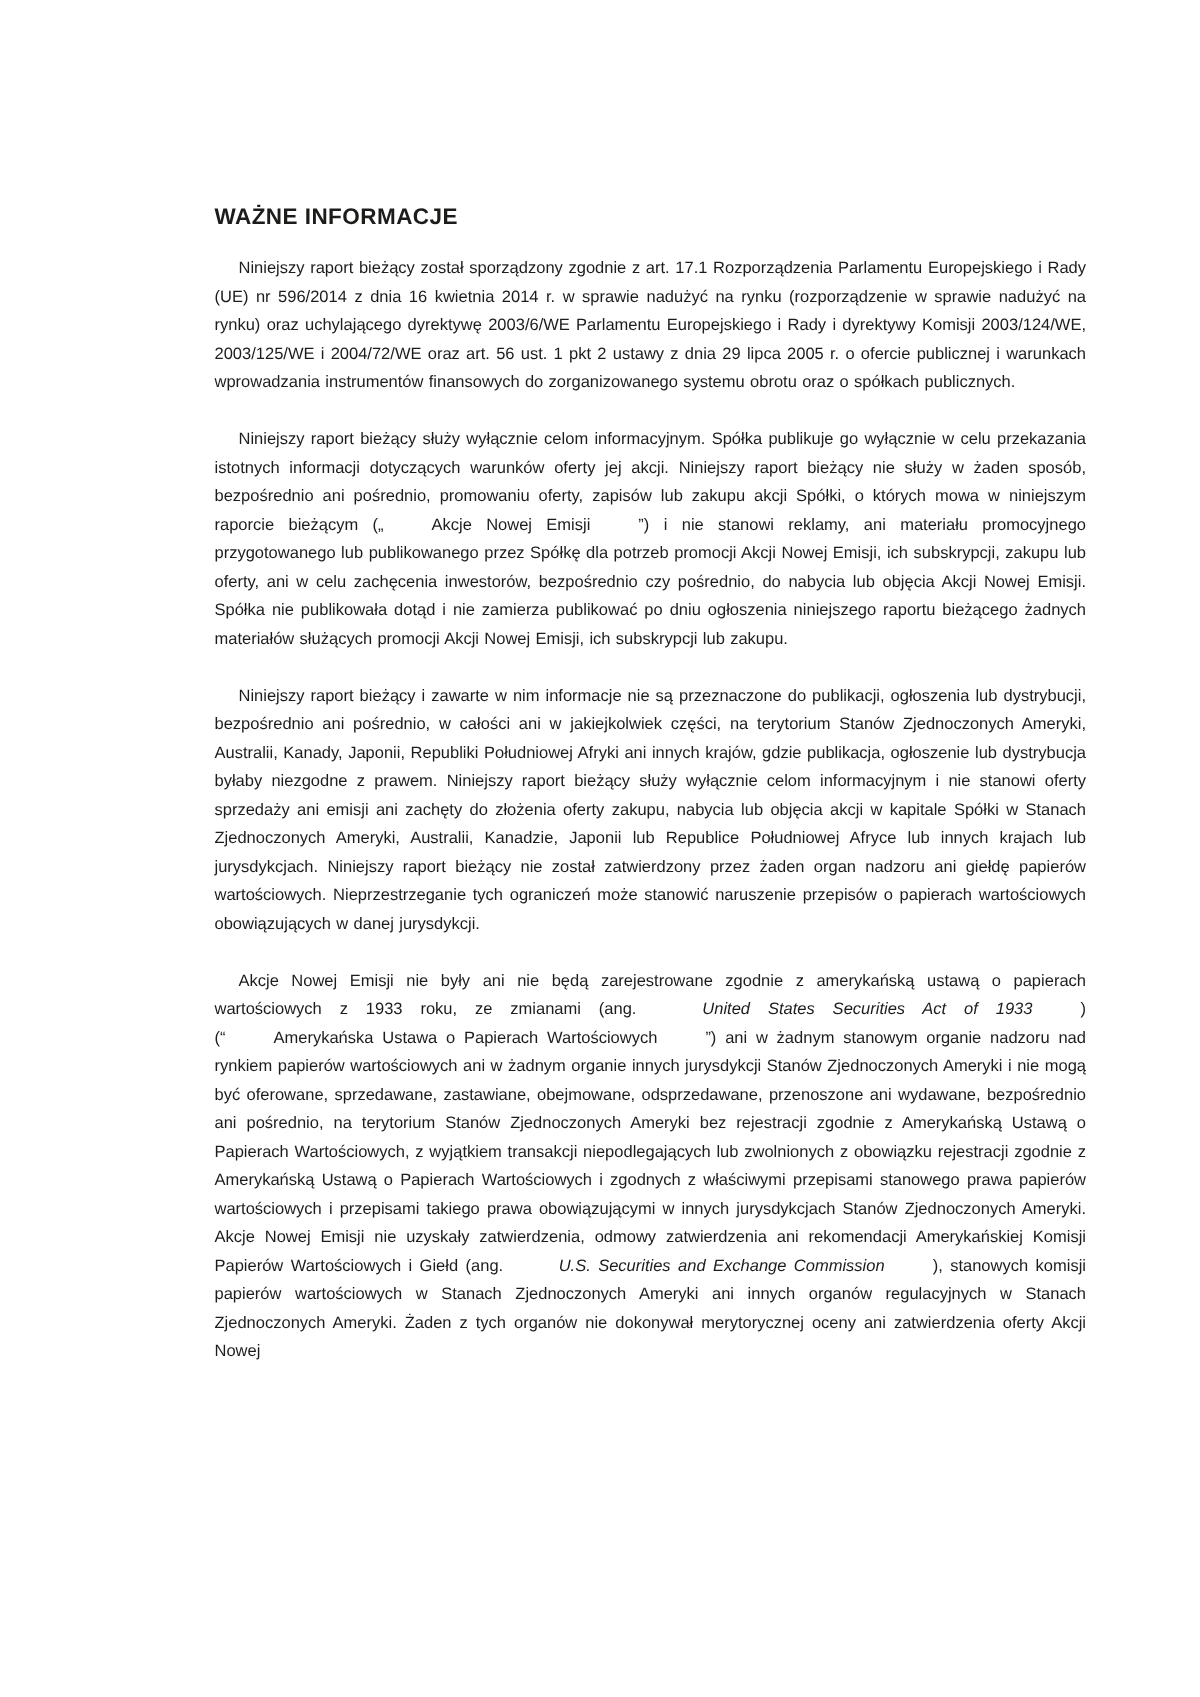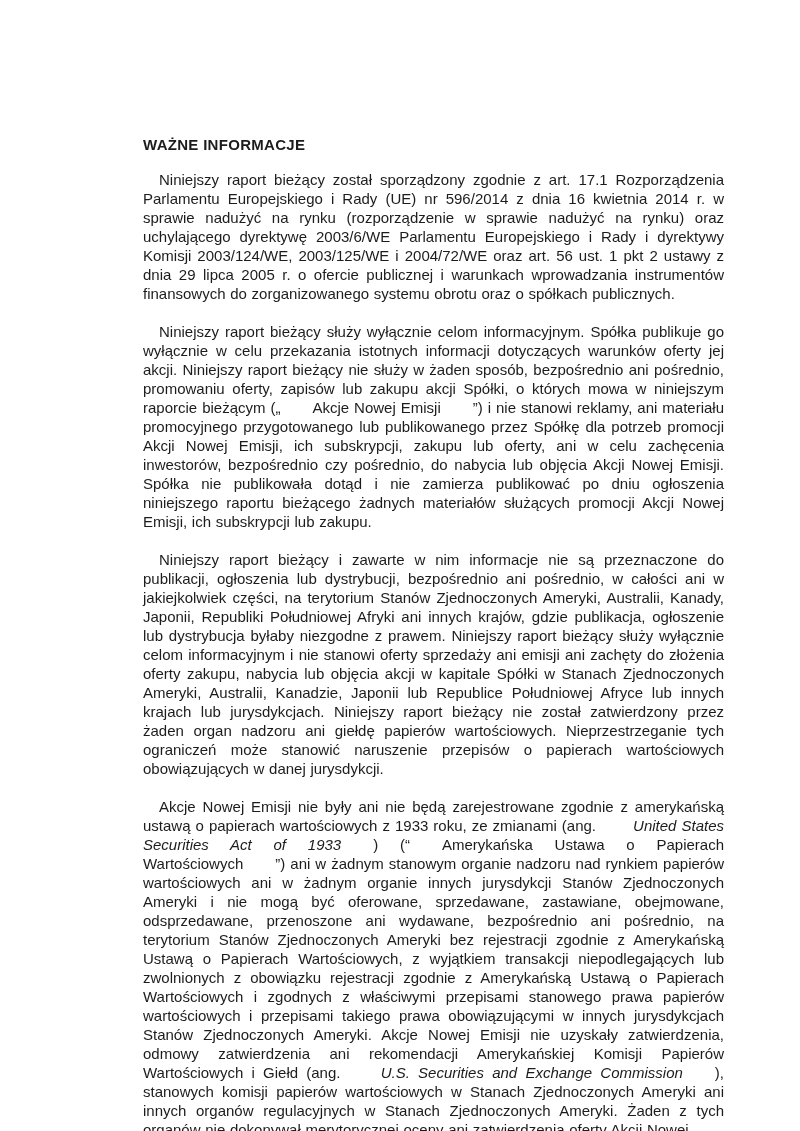--- a/index.html
+++ b/index.html
@@ -19,21 +19,21 @@
     background: #ffffff;
   }
   .heading {
     font-size: 15px;
     font-weight: 700;
     letter-spacing: 0.3px;
     margin-bottom: 17px;
     color: #1c1c1b;
   }
   .para {
-    font-size: 15px;
+    font-size: 11px;
     line-height: 19px;
     text-align: justify;
     margin-bottom: 19px;
     word-spacing: 0.5px;
   }
   .para:last-child { margin-bottom: 0; }
   .b { font-weight: 400; }
   .i { font-style: italic; }
 </style>
 </head>

